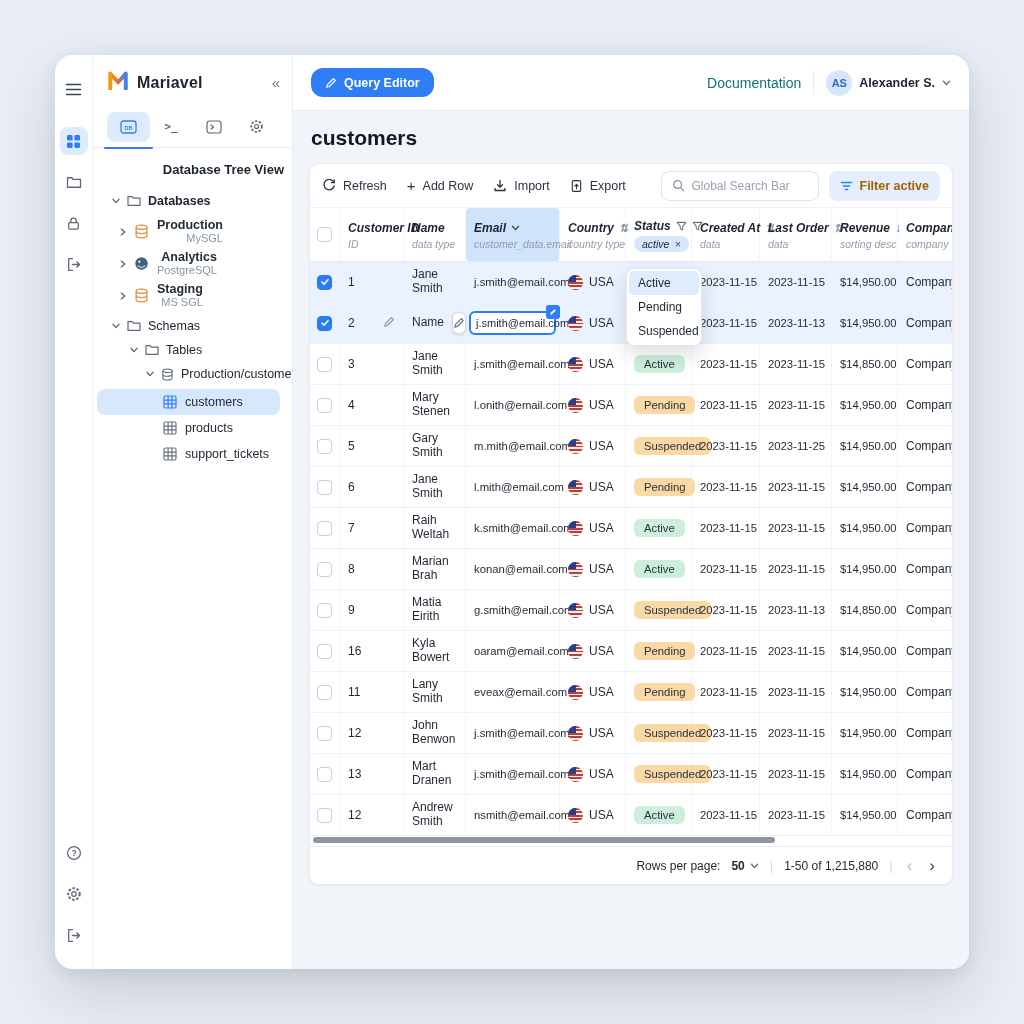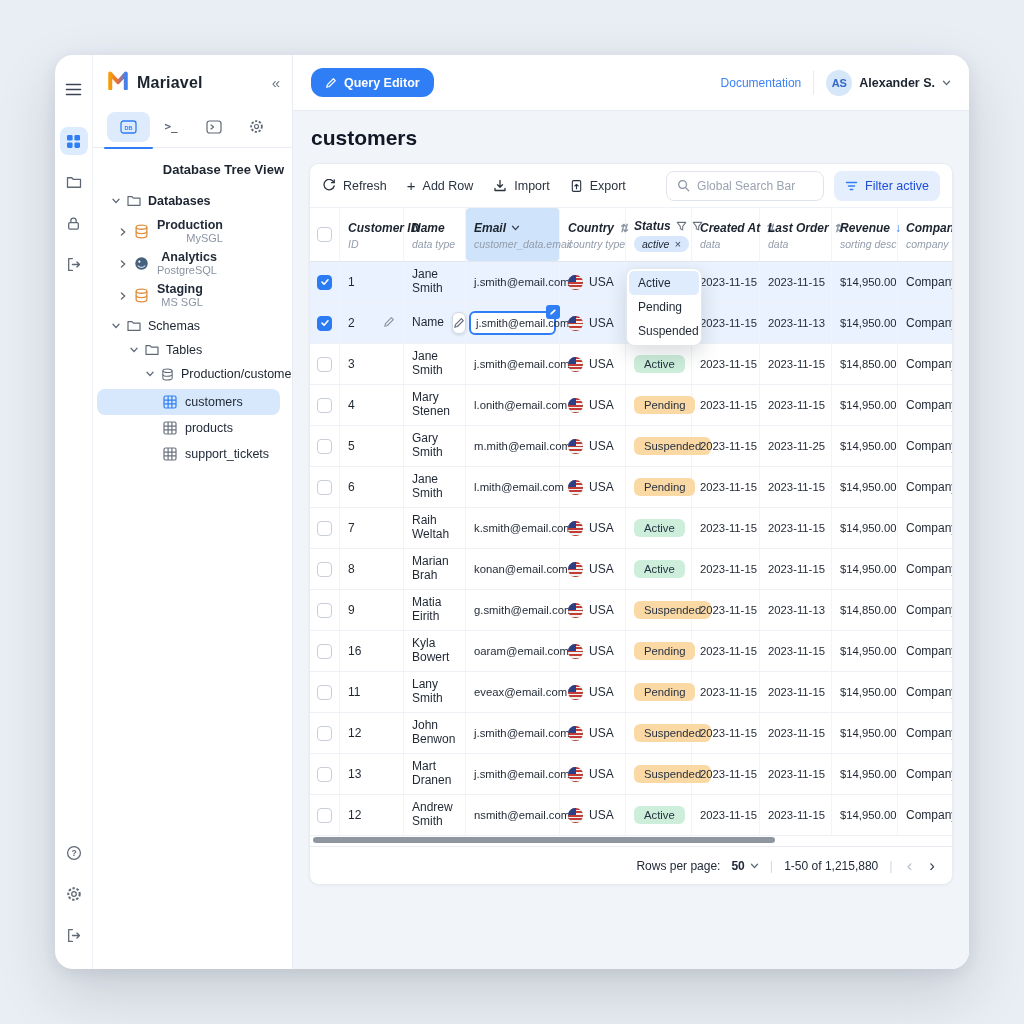--- a/index.html
+++ b/index.html
@@ -42,40 +42,40 @@
   .titem .tname { font-size:12.5px; color:#222b38; }
   .titem.active { background:#d8e8fc; }
   .titem .badge { margin-left:auto; margin-right:10px; background:#e9edf2; color:#57606e; font-size:10.5px; padding:2px 7px; border-radius:9px; }
 
   
   .main { flex:1; display:flex; flex-direction:column; min-width:0; }
   .topbar { height:56px; background:#fff; border-bottom:1px solid #e8ecf2; display:flex; align-items:center; padding:0 18px; flex-shrink:0; }
   .qe-btn { display:flex; align-items:center; gap:7px; background:#2f7ef6; color:#fff; border:none; height:29px;
     padding:0 14px; border-radius:12px; font-size:12.5px; font-weight:bold; cursor:pointer; font-family:inherit; }
   .top-right { margin-left:auto; display:flex; align-items:center; gap:12px; }
-  .doc-link { font-size:12px; color:#3b82f6; cursor:pointer; }
+  .doc-link { font-size:14px; color:#0f766e; cursor:pointer; }
   .vdiv { width:1px; height:24px; background:#e5e9f0; }
   .avatar { width:26px; height:26px; border-radius:50%; background:#d7e7fa; color:#3467c9; font-size:11px; font-weight:bold;
     display:flex; align-items:center; justify-content:center; }
   .user { display:flex; align-items:center; gap:7px; cursor:pointer; }
   .user-name { font-size:12.5px; font-weight:bold; }
 
   .content { flex:1; background:#f1f5f9; overflow:hidden; }
   .page-title { font-size:21px; font-weight:bold; margin:15px 0 13px 18px; color:#111827; }
 
   .card { margin:0 16px; background:#fff; border:1px solid #e8ecf2; border-radius:10px; overflow:hidden;
     box-shadow:0 1px 3px rgba(30,41,59,.05); position:relative; }
   .toolbar { height:44px; display:flex; align-items:center; padding:4px 12px; gap:20px; border-bottom:1px solid #eef1f5; }
   .tbtn { display:flex; align-items:center; gap:7px; font-size:12.5px; color:#2a3340; cursor:pointer; background:none; border:none; font-family:inherit; }
   .search-wrap { margin-left:auto; display:flex; align-items:center; gap:10px; }
   .search { display:flex; align-items:center; gap:7px; border:1px solid #dfe4ec; border-radius:8px; height:30px; padding:0 10px; width:158px; background:#fff; }
   .search input { border:none; outline:none; font-size:12px; width:100%; font-family:inherit; color:#1c2430; }
   .search input::placeholder { color:#9aa3b0; }
   .filter-btn { display:flex; align-items:center; gap:7px; background:#e4eefc; border:none; height:30px; padding:0 11px;
-    border-radius:8px; font-size:12.5px; font-weight:normal; color:#1d4ed8; cursor:pointer; font-family:inherit; }
+    border-radius:8px; font-size:12.5px; font-weight:bold; color:#a16207; cursor:pointer; font-family:inherit; }
 
   
   .table-wrap { position:relative; overflow:hidden; }
   .tbl { width:668px; }
   .tr { display:grid; grid-template-columns:30px 64px 62px 94px 66px 66px 68px 72px 66px 80px; }
   .tr > div { border-right:1px solid #f1f4f8; display:flex; align-items:center; padding:0 8px; min-width:0; }
   .tr > div:last-child { border-right:none; }
   .thead { height:54px; border-bottom:1px solid #e2e7ee;font-style:italic; }
   .thead > div { flex-direction:column; align-items:flex-start; justify-content:center; gap:3px; padding-top:2px; }
   .thead .cbcell, .row .cbcell { align-items:center; justify-content:center; padding:0; flex-direction:row; }

